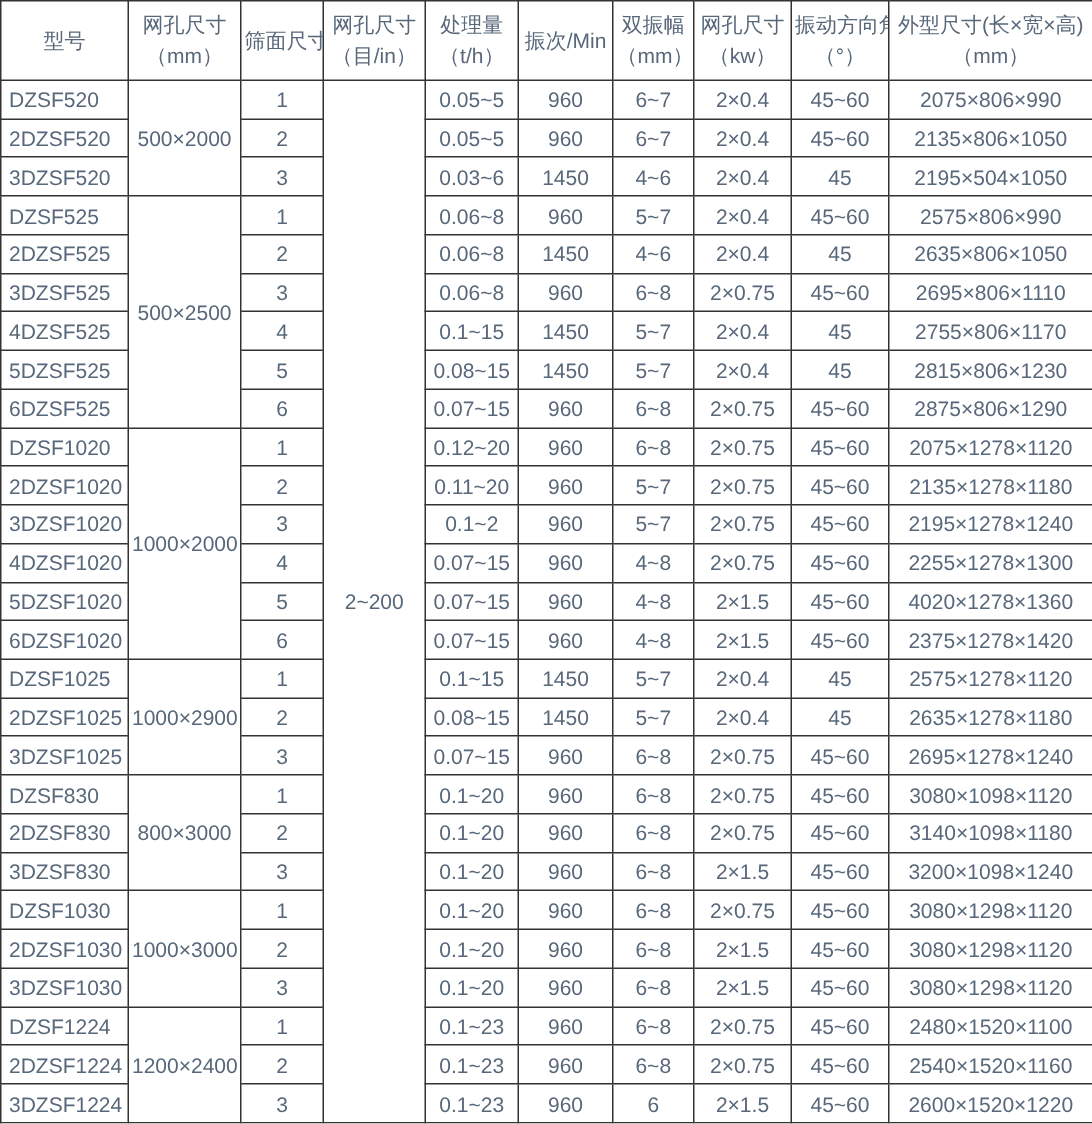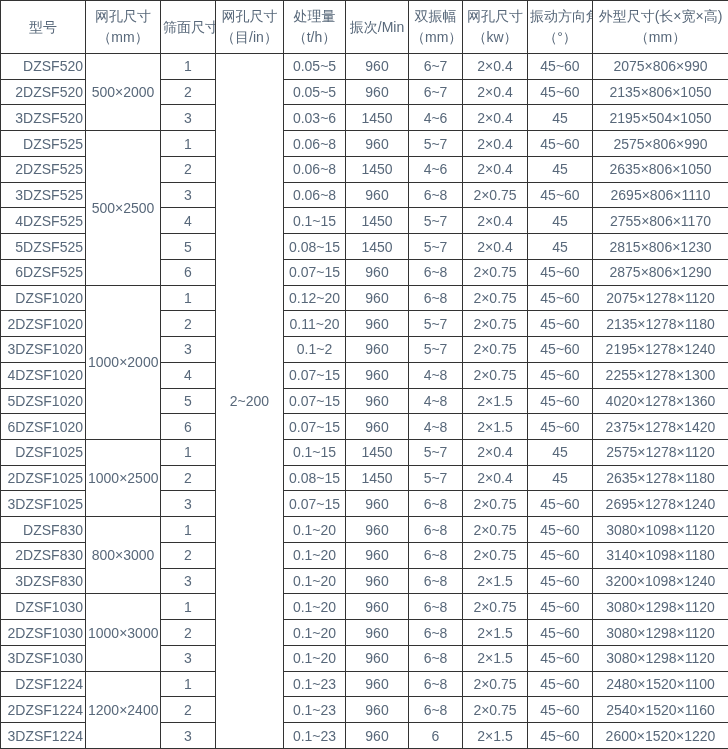--- a/index.html
+++ b/index.html
@@ -37,21 +37,21 @@
     overflow: hidden;
     white-space: nowrap;
   }
   table.spec-table thead tr {
     height: 53px;
   }
   table.spec-table th div {
     line-height: 21px;
   }
   table.spec-table td.model {
-    text-align: right;
+    text-align: left;
     padding-left: 5px;
   }
 </style>
 </head>
 <body>
 
 <div class="table-wrap">
   <table class="spec-table">
     <colgroup>
       <col style="width:85px">
@@ -256,21 +256,21 @@
           <td>6</td>
           <td>0.07~15</td>
           <td>960</td>
           <td>4~8</td>
           <td>2×1.5</td>
           <td>45~60</td>
           <td>2375×1278×1420</td>
         </tr>
         <tr>
           <td class="model">DZSF1025</td>
-          <td rowspan="3">1000×2500</td>
+          <td rowspan="3">1000×2900</td>
           <td>1</td>
           <td>0.1~15</td>
           <td>1450</td>
           <td>5~7</td>
           <td>2×0.4</td>
           <td>45</td>
           <td>2575×1278×1120</td>
         </tr>
         <tr>
           <td class="model">2DZSF1025</td>

